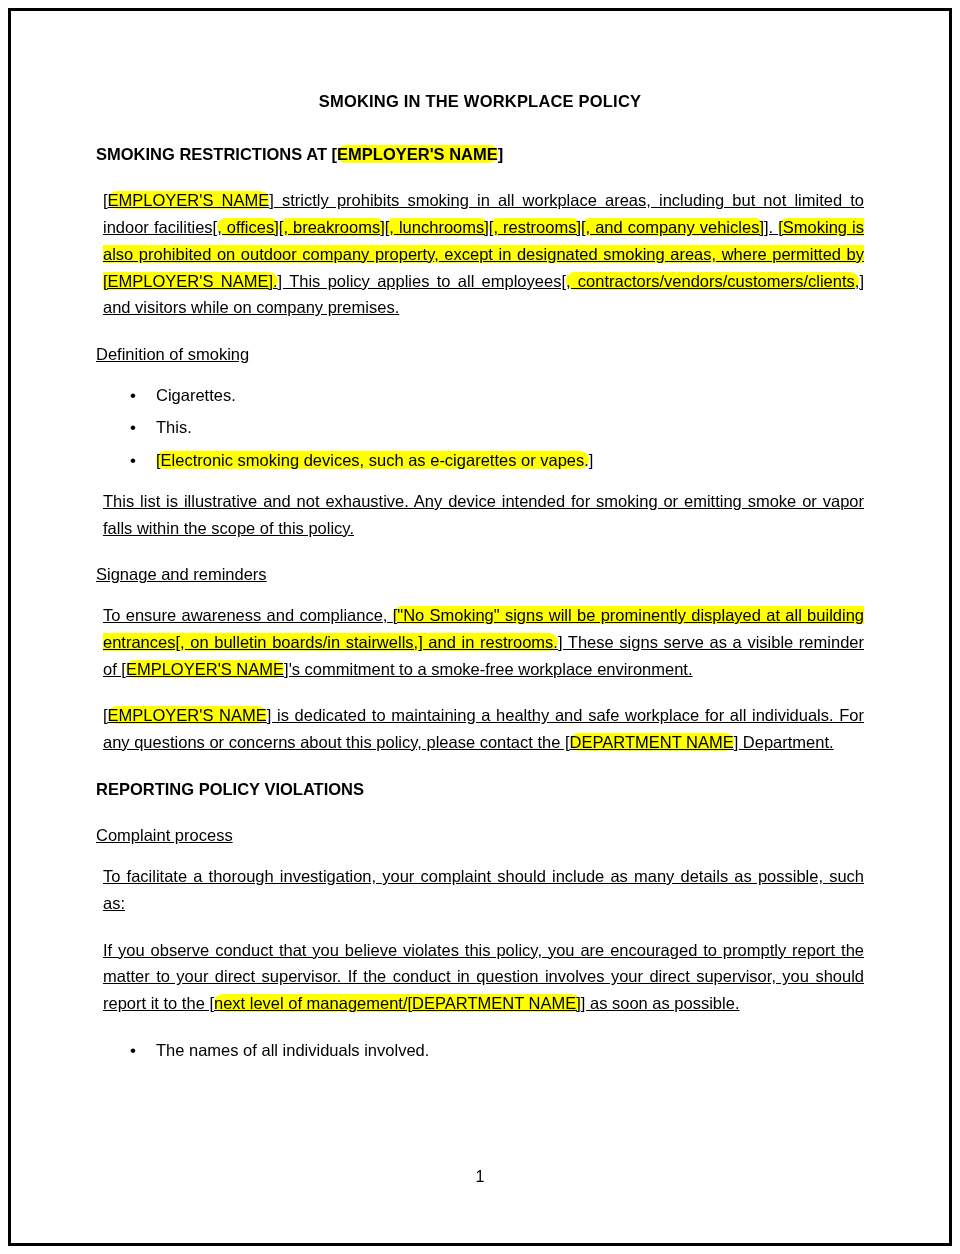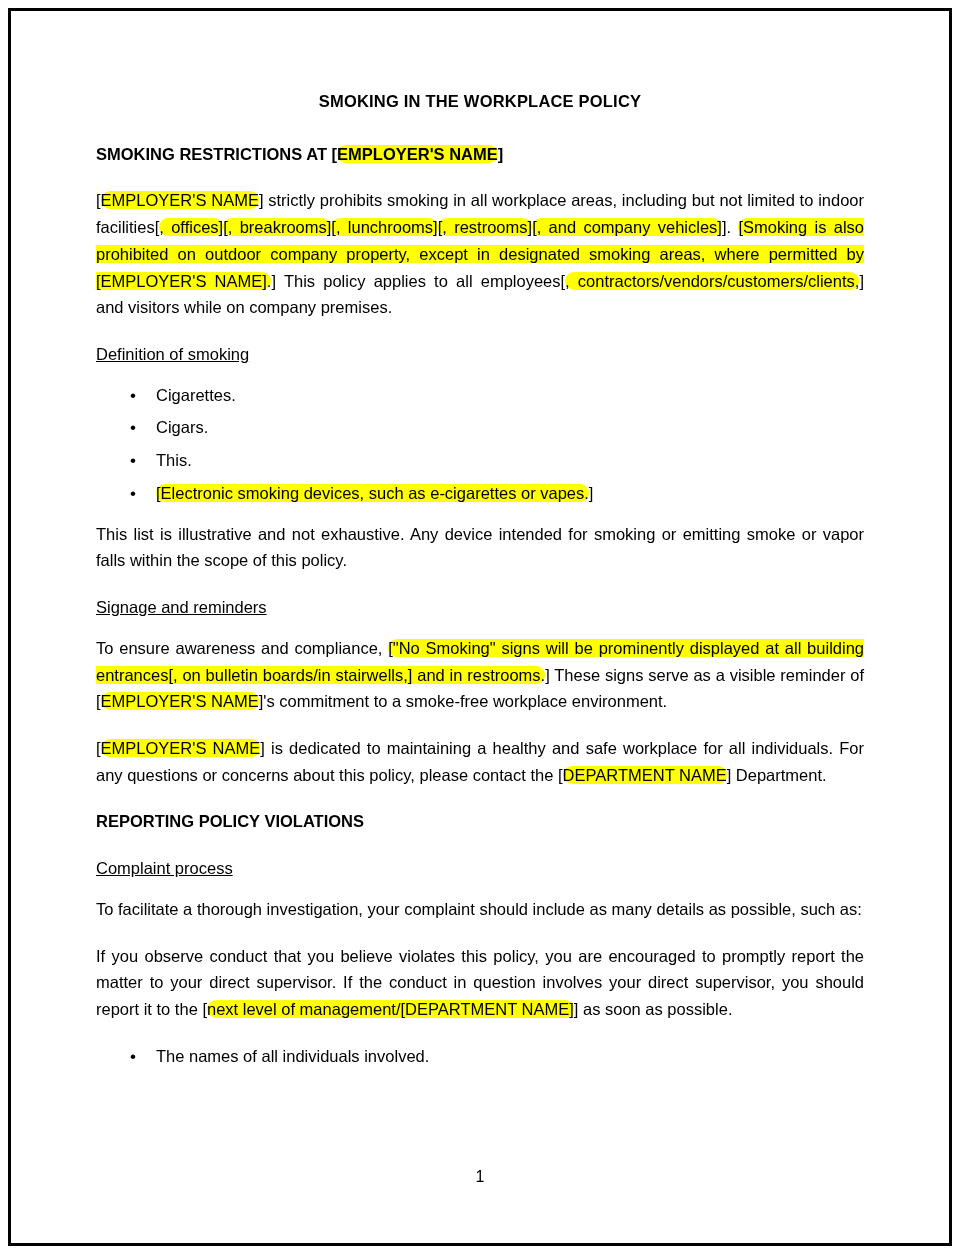--- a/index.html
+++ b/index.html
@@ -51,21 +51,22 @@
     font-weight: bold;
     margin: 0 0 20px 0;
     text-align: left;
   }
   .h-underline {
     text-decoration: underline;
     margin: 0 0 14px 0;
     text-align: left;
   }
   p.para {
-    margin: 0 0 20px 0;
+    margin: 0 0 20px 7px;
+    text-decoration: underline;
   }
   .hl {
     background: #ffff00;
     border-radius: 9px;
   }
   ul.bullets {
     margin: 6px 0 14px 0;
     padding-left: 60px;
     list-style: none;
   }
@@ -109,21 +110,20 @@
     <p class="para">
       <span>[</span><span class="hl">EMPLOYER'S NAME</span><span>]</span><span> strictly prohibits smoking in all workplace areas, including but not limited to indoor facilities[</span><span class="hl">, offices]</span><span class="hl">[, breakrooms]</span><span class="hl">[, lunchrooms]</span><span class="hl">[, restrooms]</span><span class="hl">[, and company vehicles]</span><span>]. </span><span class="hl">[Smoking is also prohibited on outdoor company property, except in designated smoking areas, where permitted by [EMPLOYER'S NAME].</span><span>] This policy applies to all employees[</span><span class="hl">, contractors/vendors/customers/clients,</span><span>] and visitors while on company premises.</span>
     </p>
 
 
     <div class="h-underline">Definition of smoking</div>
 
 
     <ul class="bullets">
       <li><span>Cigarettes.</span></li>
-      <li><span>Cigars.</span></li>
       <li><span>This.</span></li>
       <li><span class="hl">[Electronic smoking devices, such as e-cigarettes or vapes.</span><span>]</span></li>
     </ul>
 
     <p class="para">This list is illustrative and not exhaustive. Any device intended for smoking or emitting smoke or vapor falls within the scope of this policy.</p>
 
     <div class="h-underline">Signage and reminders</div>
 
     <p class="para">
       <span>To ensure awareness and compliance, </span><span class="hl">["No Smoking" signs will be prominently displayed at all building entrances[, on bulletin boards/in stairwells,] and in restrooms.</span><span>] These signs serve as a visible reminder of [</span><span class="hl">EMPLOYER'S NAME</span><span>]'s commitment to a smoke-free workplace environment.</span>

